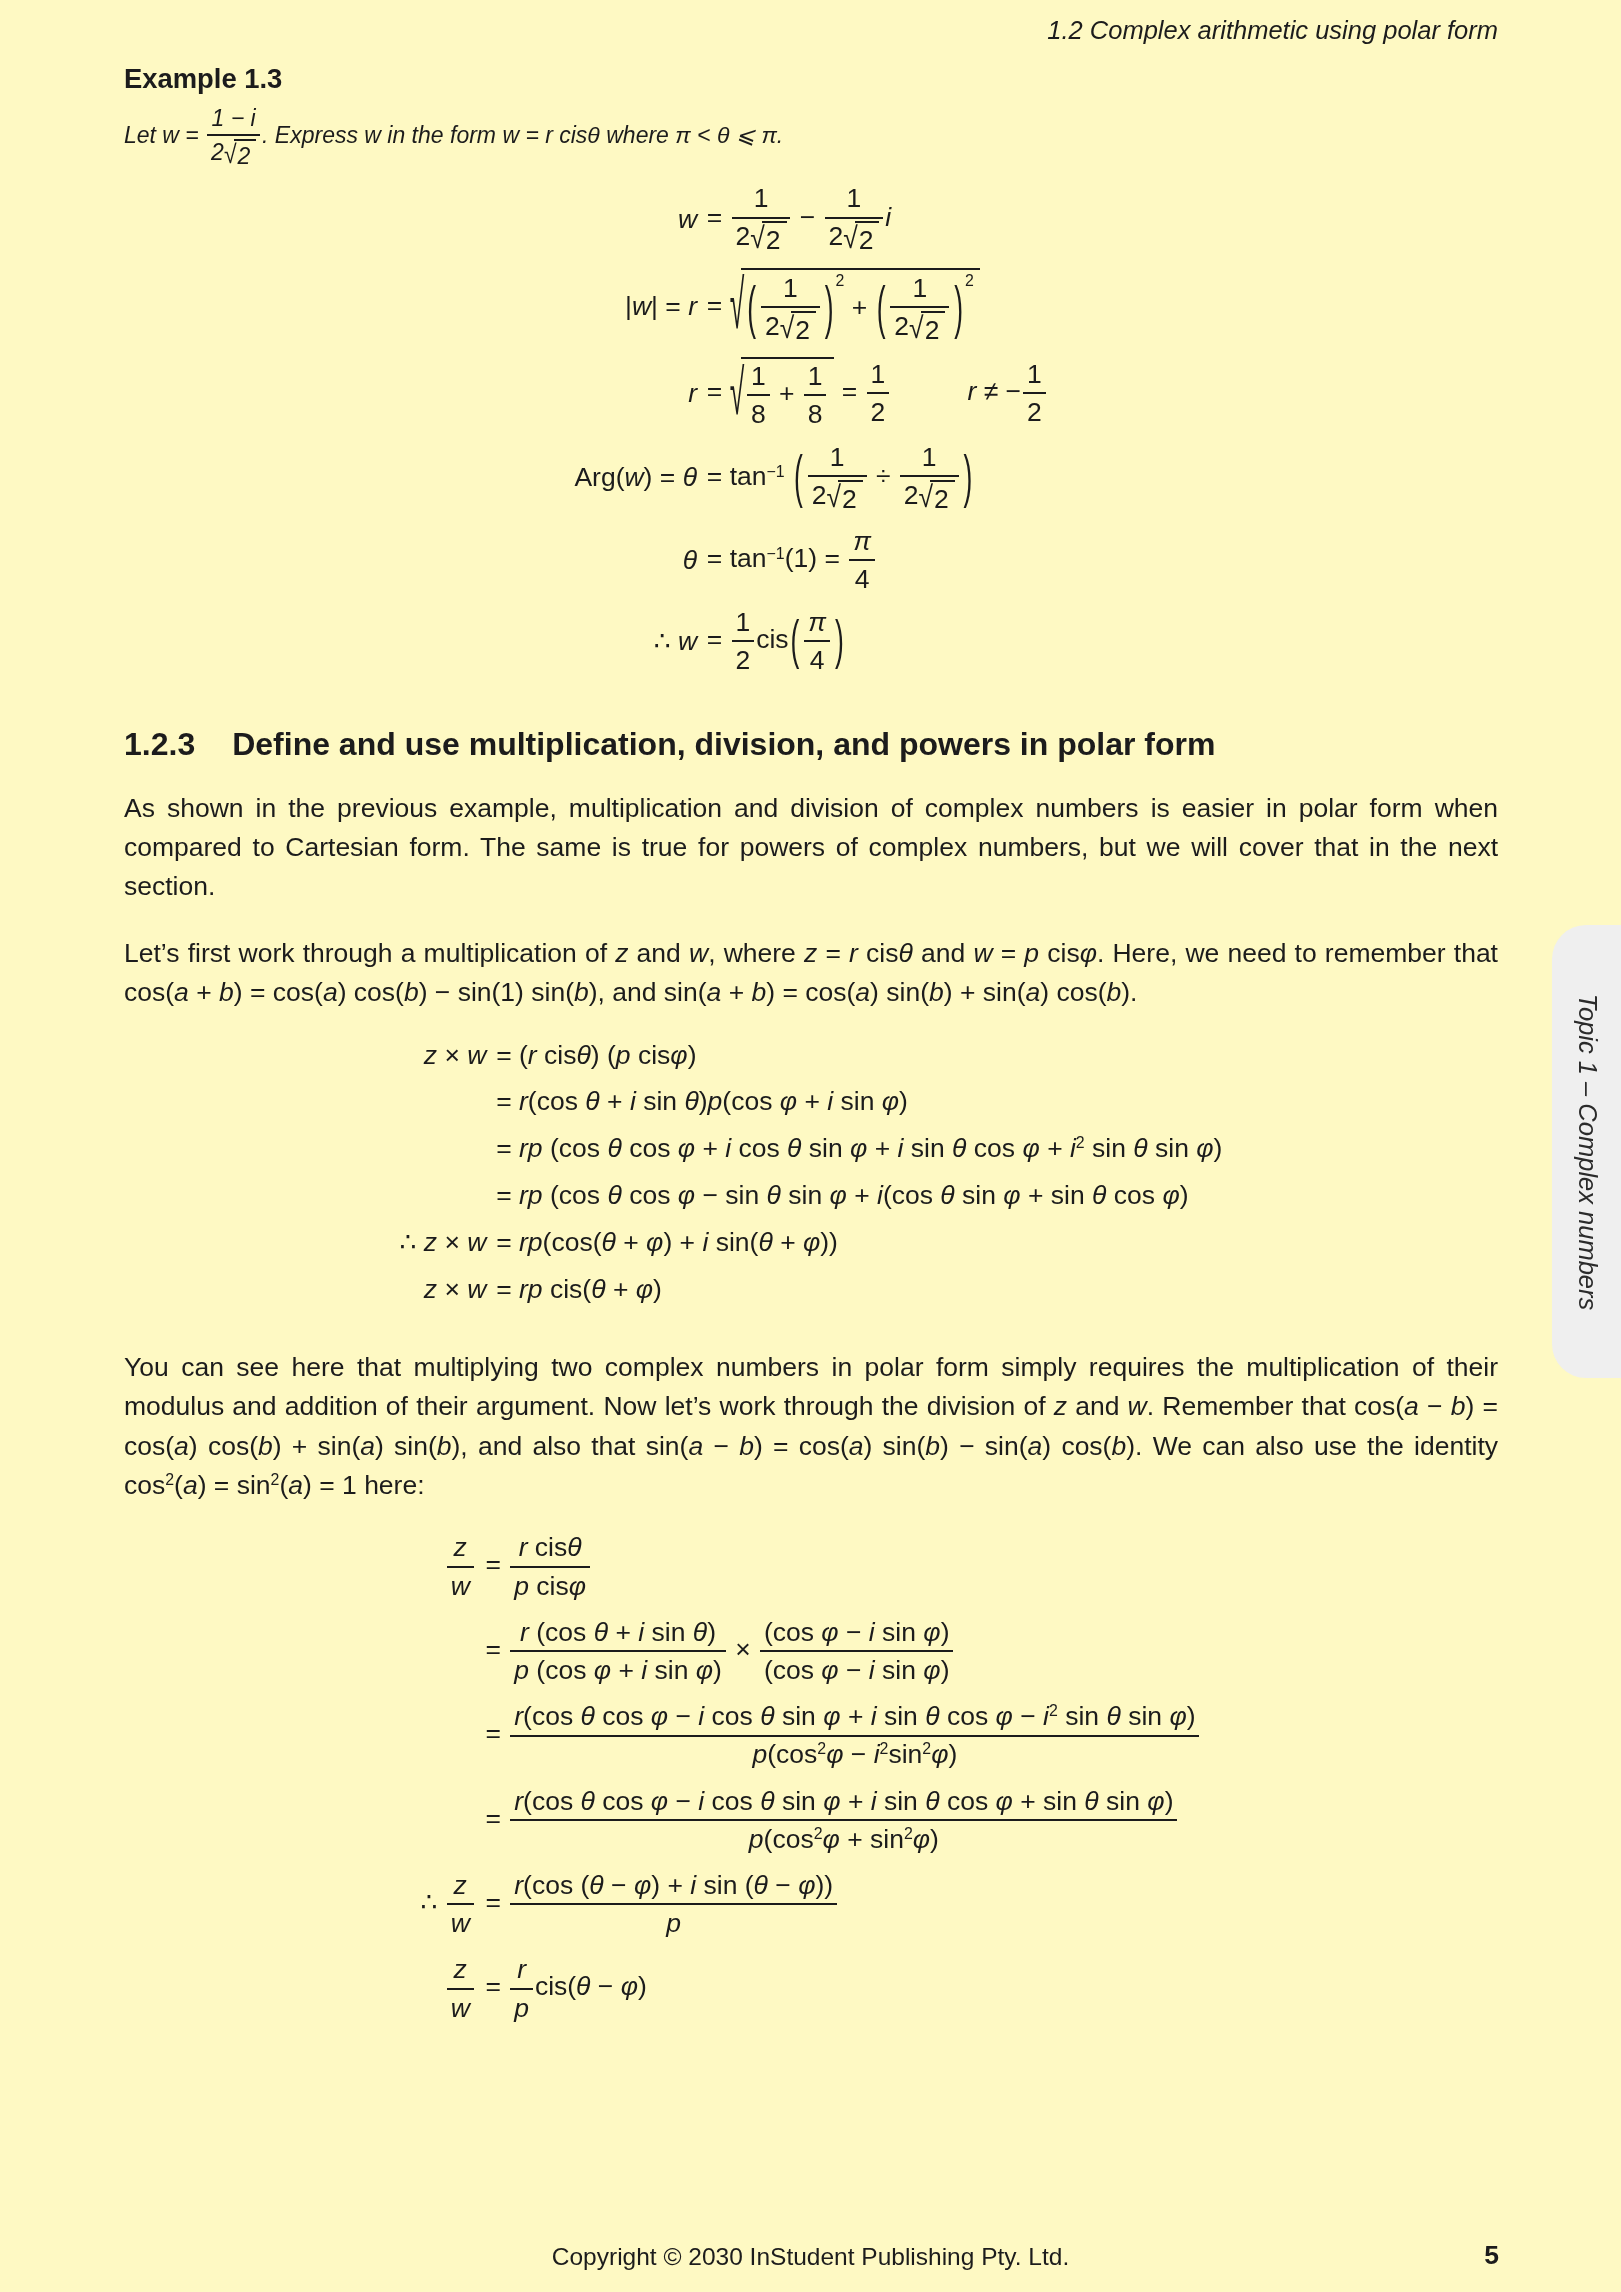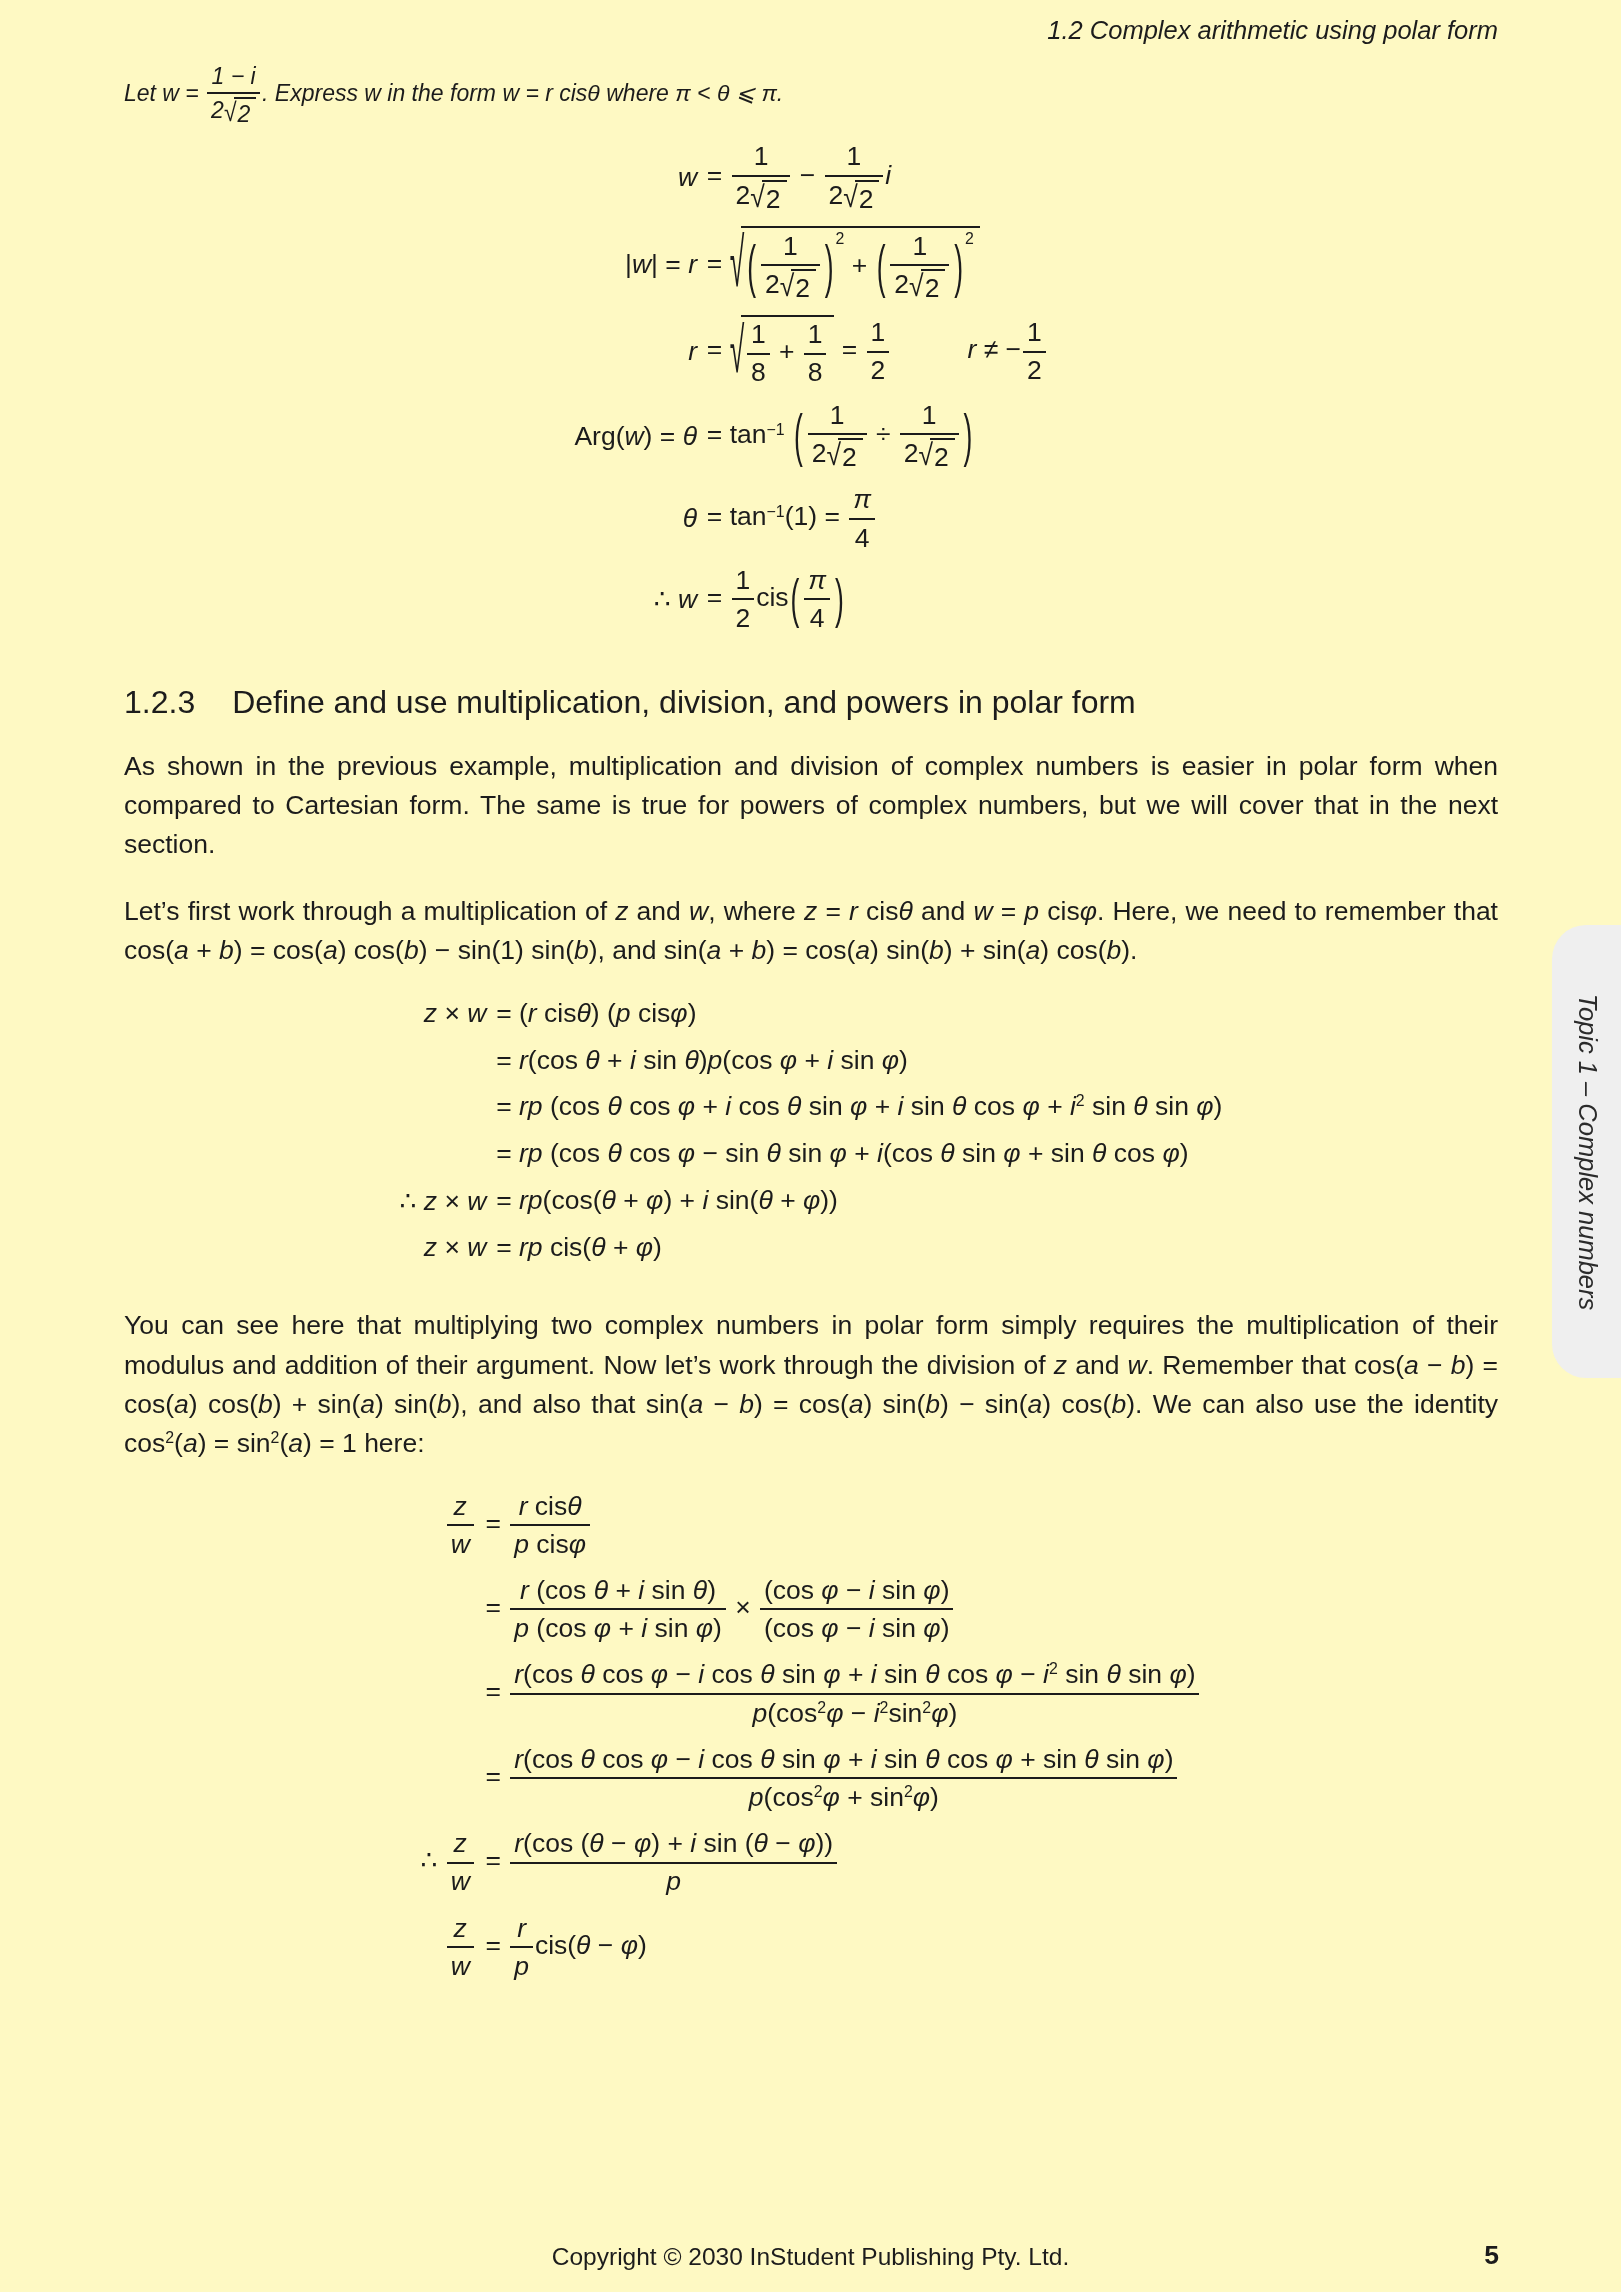--- a/index.html
+++ b/index.html
@@ -16,21 +16,21 @@
     position:absolute;top:15.7px;right:123px;
     font-style:italic;font-size:25.5px;color:#1c1c1c;
   }
   .example-title{
     font-size:27.4px;font-weight:bold;margin:0 0 9.8px 0;
   }
   .example-intro{
     font-size:23px;font-style:italic;margin:0 0 5.9px 0;line-height:1.35;
   }
   .sec-heading{
-    font-size:32px;font-weight:normal;margin:51px 0 25.5px 0;
+    font-size:32px;font-weight:bold;margin:51px 0 25.5px 0;
   }
   .sec-heading .sec-num{margin-right:37px;}
   .para{
     font-size:26.5px;line-height:1.48;text-align:justify;margin:0 0 27.4px 0;
   }
   
   .eq-block{
     display:grid;grid-template-columns:max-content max-content;
     justify-content:center;align-items:center;
     column-gap:9.8px;row-gap:15.7px;
@@ -69,20 +69,21 @@
 </style>
 </head>
 <body>
 
 <div class="page">
 
   <div class="running-head">1.2 Complex arithmetic using polar form</div>
 
   <div class="content">
 
+    <h3 class="example-title">Example 1.3</h3>
 
     <p class="example-intro">Let w = <span class="frac"><span class="num">1 − i</span><span class="den">2<span class="sqrt"><span class="radsign" style="transform: scaleY(1.129);">√</span><span class="radbody">2</span></span></span></span>. Express w in the form w = r cisθ where π &lt; θ ⩽ π.</p>
 
     <div class="eq-block eq-tight">
         <div class="eq-lhs"><span class="it">w</span></div>
         <div class="eq-rhs">= <span class="frac"><span class="num">1</span><span class="den">2<span class="sqrt"><span class="radsign" style="transform: scaleY(1.129);">√</span><span class="radbody">2</span></span></span></span> − <span class="frac"><span class="num">1</span><span class="den">2<span class="sqrt"><span class="radsign" style="transform: scaleY(1.129);">√</span><span class="radbody">2</span></span></span></span><span class="it">i</span></div>
         <div class="eq-lhs">|<span class="it">w</span>| = <span class="it">r</span></div>
         <div class="eq-rhs">= <span class="sqrt"><span class="radsign" style="transform: scaleY(2.581);">√</span><span class="radbody"><span class="bpg"><span class="bp" style="transform: scaleY(2.176);">(</span><span class="bpc"><span class="frac"><span class="num">1</span><span class="den">2<span class="sqrt"><span class="radsign" style="transform: scaleY(1.129);">√</span><span class="radbody">2</span></span></span></span></span><span class="bp" style="transform: scaleY(2.176);">)</span></span><span class="sup">2</span> + <span class="bpg"><span class="bp" style="transform: scaleY(2.176);">(</span><span class="bpc"><span class="frac"><span class="num">1</span><span class="den">2<span class="sqrt"><span class="radsign" style="transform: scaleY(1.129);">√</span><span class="radbody">2</span></span></span></span></span><span class="bp" style="transform: scaleY(2.176);">)</span></span><span class="sup">2</span></span></span></div>
         <div class="eq-lhs"><span class="it">r</span></div>
         <div class="eq-rhs">= <span class="sqrt"><span class="radsign" style="transform: scaleY(2.387);">√</span><span class="radbody"><span class="frac"><span class="num">1</span><span class="den">8</span></span> + <span class="frac"><span class="num">1</span><span class="den">8</span></span></span></span> = <span class="frac"><span class="num">1</span><span class="den">2</span></span><span class="qsp"></span> <span class="it">r</span> ≠ −<span class="frac"><span class="num">1</span><span class="den">2</span></span></div>

